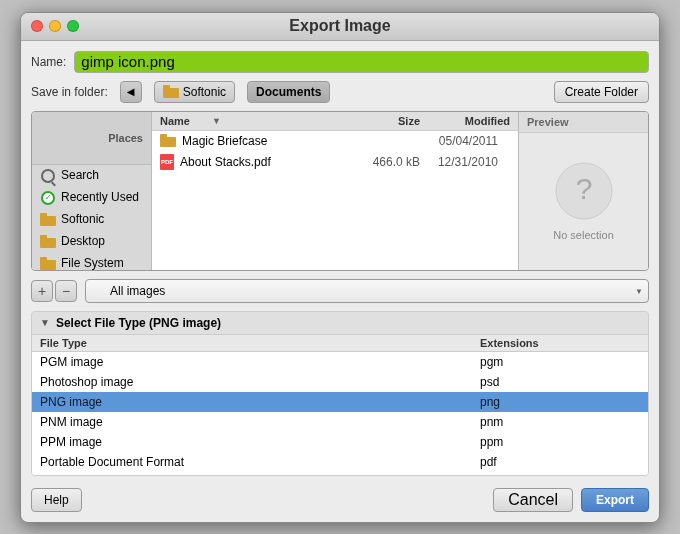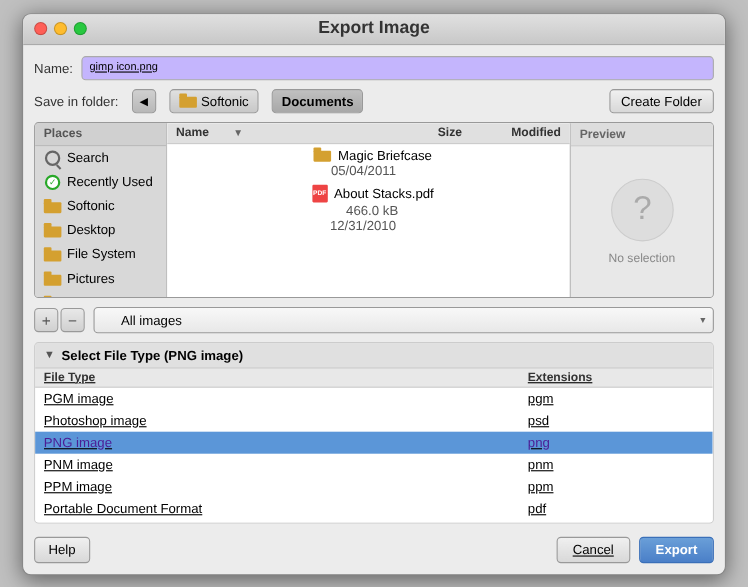--- a/index.html
+++ b/index.html
@@ -62,24 +62,23 @@
     .name-label {
       color: #333;
       white-space: nowrap;
     }
     .name-input {
       flex: 1;
       height: 22px;
       border: 1px solid #aaa;
       border-radius: 4px;
       padding: 0 6px;
-      font-size: 10px;
-      background: #c4b5fd;
+      font-size: 15px;
+      background: #84cc16;
       outline: none;
-      text-decoration: underline;
     }
     .save-in-row {
       display: flex;
       align-items: center;
       margin-bottom: 8px;
       gap: 12px;
     }
     .save-in-label {
       color: #333;
       white-space: nowrap;
@@ -132,26 +131,27 @@
       margin-bottom: 8px;
     }
     .places-panel {
       width: 120px;
       background: #d8d8d8;
       border-right: 1px solid #bbb;
       overflow-y: auto;
       flex-shrink: 0;
     }
     .places-header {
-      padding: 4px 8px;
+      padding: 20px 8px;
       font-weight: bold;
       font-size: 11px;
       color: #555;
       background: #d0d0d0;
       border-bottom: 1px solid #bbb;
+      text-align: right;
     }
     .places-item {
       display: flex;
       align-items: flex-start;
       gap: 5px;
       padding: 3px 8px;
       cursor: pointer;
       font-size: 12px;
     }
     .places-icon {
@@ -181,21 +181,20 @@
     }
     .col-name { flex: 1; padding-left: 8px; display: flex; align-items: center; gap: 22px; text-align: right; }
     .col-size { width: 70px; text-align: right; padding-right: 8px; }
     .col-modified { width: 90px; text-align: right; padding-right: 8px; }
     .file-row {
       display: flex;
       align-items: center;
       padding: 3px 0;
       font-size: 12px;
       cursor: pointer;
-      flex-direction: column;
     }
     .file-name { flex: 1; padding-left: 8px; display: flex; align-items: center; gap: 6px; }
     .file-size { width: 70px; text-align: right; padding-right: 8px; color: #555; }
     .file-modified { width: 90px; text-align: right; padding-right: 20px; color: #555; }
     .preview-panel {
       width: 130px;
       background: #e8e8e8;
       border-left: 1px solid #bbb;
       display: flex;
       flex-direction: column;
@@ -288,21 +287,20 @@
       font-weight: bold;
     }
     .triangle {
       font-size: 10px;
       color: #555;
     }
     .file-type-table {
       background: white;
       max-height: 140px;
       overflow-y: auto;
-      text-decoration: underline;
     }
     .file-type-col-header {
       display: flex;
       background: #e8e8e8;
       border-bottom: 1px solid #ccc;
       padding: 2px 8px;
       font-size: 11px;
       font-weight: bold;
       color: #333;
     }
@@ -310,21 +308,21 @@
     .ft-col-ext { width: 160px; text-align: left; }
     .file-type-row {
       display: flex;
       padding: 3px 8px;
       font-size: 12px;
       cursor: pointer;
       align-items: center;
     }
     .file-type-row.selected {
       background: #5b96d8;
-      color: #4c1d95;
+      color: #0f172a;
     }
     .ft-name { flex: 1; }
     .ft-ext { width: 160px; }
     .footer {
       display: flex;
       align-items: center;
       padding-top: 4px;
     }
     .help-btn {
       height: 24px;
@@ -339,23 +337,22 @@
       margin-left: auto;
       display: flex;
       gap: 8px;
     }
     .cancel-btn {
       height: 24px;
       padding: 0 14px;
       background: linear-gradient(to bottom, #f0f0f0, #d8d8d8);
       border: 1px solid #999;
       border-radius: 4px;
-      font-size: 12px;
-      cursor: pointer;
-      text-decoration: underline;
+      font-size: 16px;
+      cursor: pointer;
     }
     .export-btn {
       height: 24px;
       padding: 0 14px;
       background: linear-gradient(to bottom, #6a9fd8, #4a7fc8);
       border: 1px solid #3a6fb8;
       border-radius: 4px;
       font-size: 12px;
       cursor: pointer;
       color: white;

